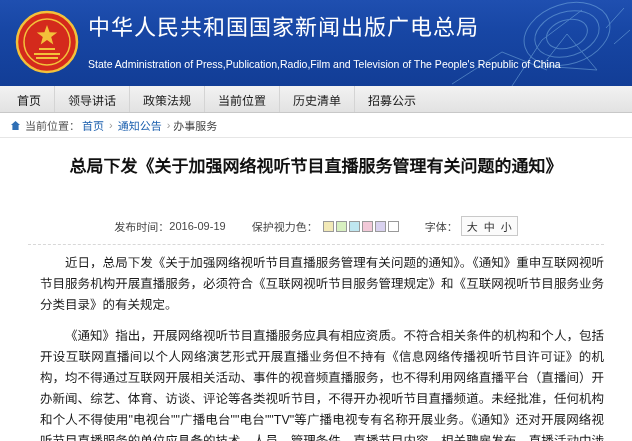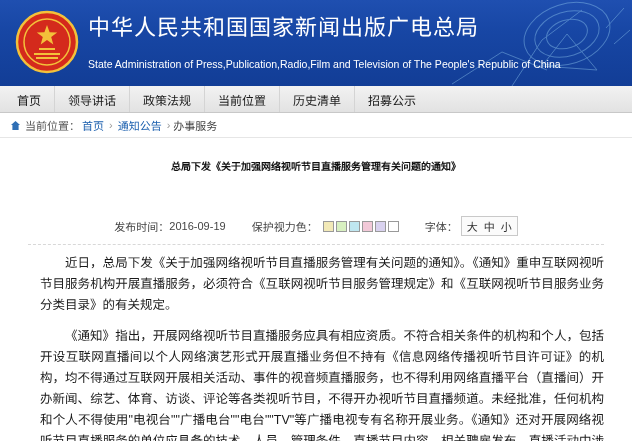--- a/index.html
+++ b/index.html
@@ -106,21 +106,21 @@
   }
   .crumb .sep { margin: 0 3px; color: #999; }
   .crumb .label { color: #444; }
 
   
   .article {
     padding: 0 28px;
   }
   .art-title {
     text-align: center;
-    font-size: 10px;
+    font-size: 17px;
     font-weight: bold;
     color: #111;
     line-height: 22px;
     margin: 18px 0 5px 0;
   }
   .art-meta {
     display: flex;
     align-items: center;
     justify-content: center;
     gap: 26px;

